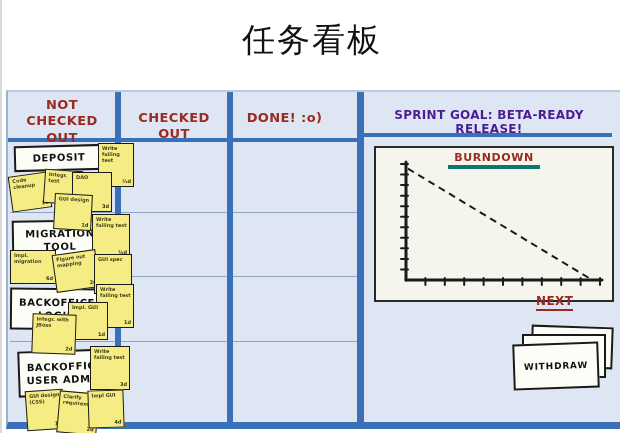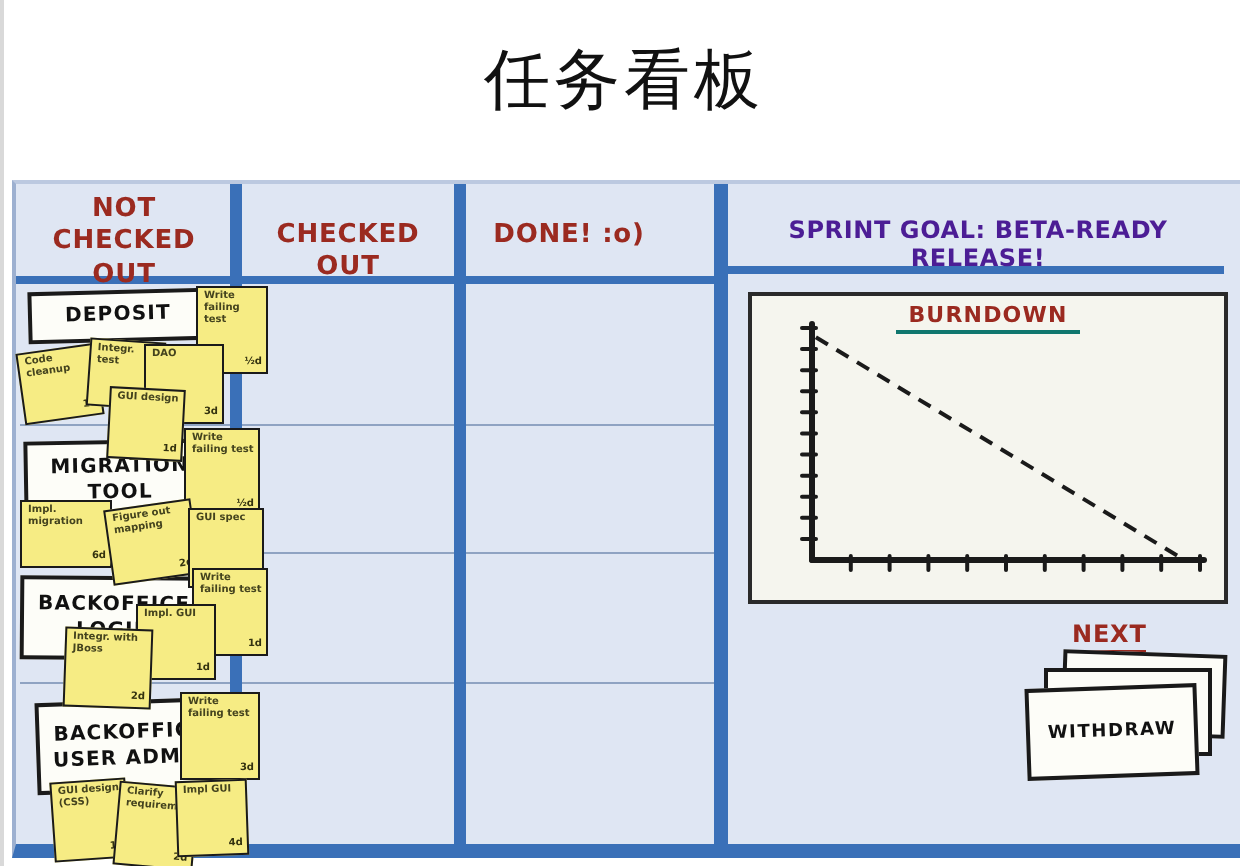--- a/index.html
+++ b/index.html
@@ -45,21 +45,21 @@
     position:absolute;text-align:center;color:#4c1d95;font-weight:bold;
     font-size:12px;letter-spacing:.3px;z-index:2;
   }
   .burndown-panel{
     position:absolute;background:#f5f5ee;border:2px solid #2a2a2a;z-index:2;
   }
   .chart-title{
     position:absolute;top:3px;left:0;right:0;text-align:center;z-index:3;
     color:#9b2a20;font-weight:bold;font-size:11px;letter-spacing:.6px;
   }
-  .chart-title span{border-bottom:2px solid #0f766e;padding:0 6px 1px 6px;}
+  .chart-title span{border-bottom:4px solid #0f766e;padding:0 6px 1px 6px;}
   .red-label{
     position:absolute;color:#9b2a20;font-weight:bold;font-size:12px;
     letter-spacing:.4px;z-index:2;
   }
   .red-label span{border-bottom:2px solid #9b2a20;padding-bottom:1px;}
   .next-card{
     position:absolute;background:#fdfdf8;border:2px solid #1a1a1a;z-index:2;
     display:flex;align-items:center;justify-content:center;
     font-weight:bold;font-size:9px;letter-spacing:.8px;color:#111;
   }
@@ -194,21 +194,21 @@
         <line x1="127" y1="130" x2="127" y2="137" stroke="#1a1a1a" stroke-width="2" stroke-linecap="round"></line>
         <line x1="146.4" y1="130" x2="146.4" y2="137" stroke="#1a1a1a" stroke-width="2" stroke-linecap="round"></line>
         <line x1="165.8" y1="130" x2="165.8" y2="137" stroke="#1a1a1a" stroke-width="2" stroke-linecap="round"></line>
         <line x1="185.2" y1="130" x2="185.2" y2="137" stroke="#1a1a1a" stroke-width="2" stroke-linecap="round"></line>
         <line x1="204.6" y1="130" x2="204.6" y2="137" stroke="#1a1a1a" stroke-width="2" stroke-linecap="round"></line>
         <line x1="224" y1="130" x2="224" y2="137" stroke="#1a1a1a" stroke-width="2" stroke-linecap="round"></line>
         <polyline points="31.94,20.64 214.29999999999998,130.84" fill="none" stroke="#1a1a1a" stroke-width="2" stroke-dasharray="7,5"></polyline>
       </svg>
   </div>
 
-  <div class="red-label" style="left:528px;top:218px;"><span>NEXT</span></div>
+  <div class="red-label" style="left:528px;top:202px;"><span>NEXT</span></div>
 
   <div class="next-card" style="left:523px;top:234px;width:78px;height:38px;transform:rotate(2deg);"></div>
   <div class="next-card" style="left:514px;top:242px;width:80px;height:40px;"></div>
   <div class="next-card" style="left:505px;top:251px;width:82px;height:42px;transform:rotate(-2deg);">
       <span>WITHDRAW</span>
     </div>
 
 </div>
 
 </body></html>

